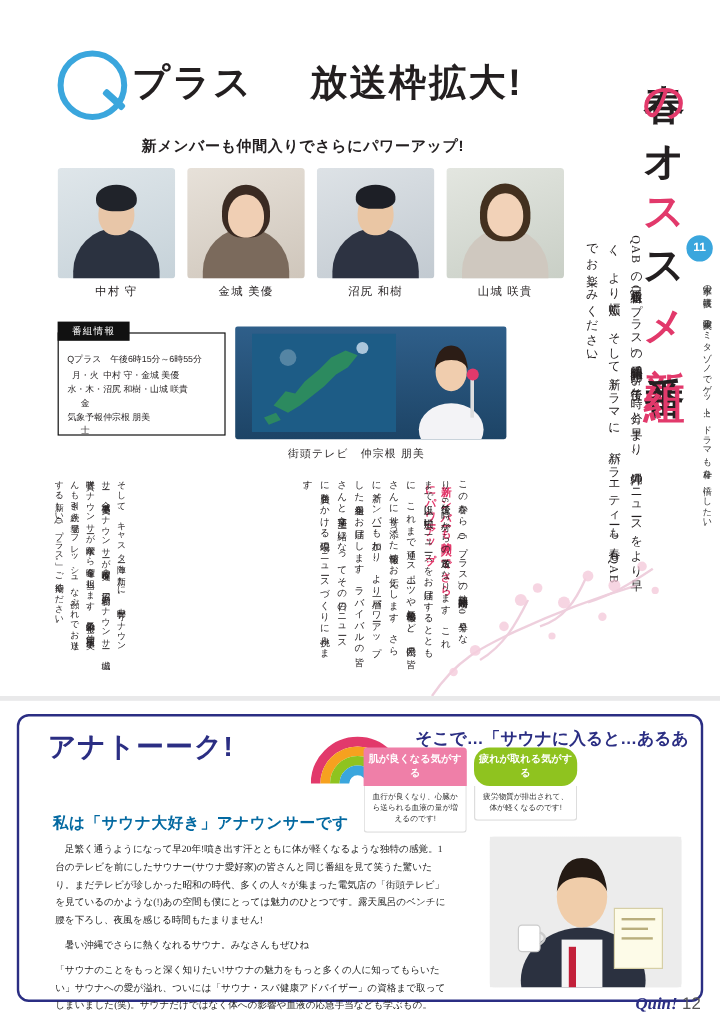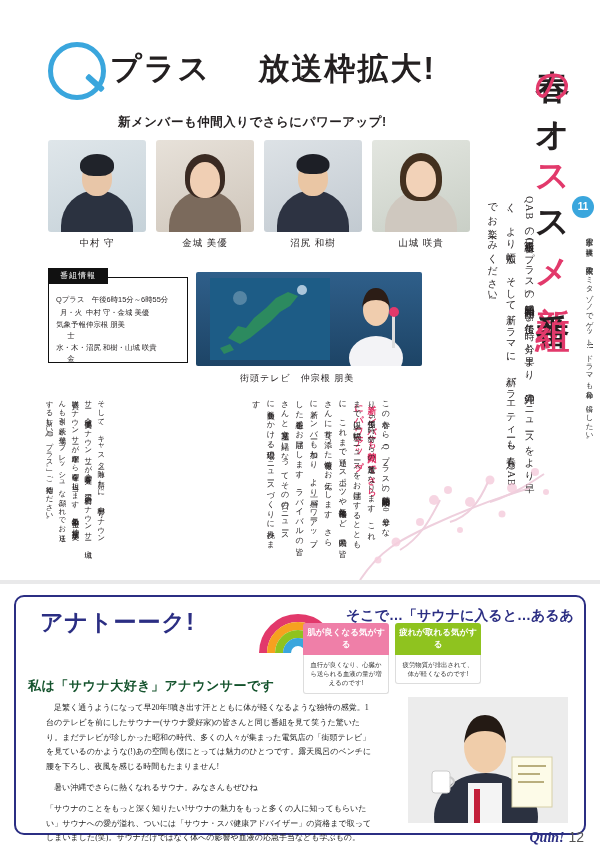--- a/index.html
+++ b/index.html
@@ -152,26 +152,26 @@
     font-size:11px; padding:4px 12px; letter-spacing:1px; border-radius:2px;
   }
   .rainbow { position:absolute; left:243px; top:10px; width:78px; height:48px; }
 
   .soko { position:absolute; left:330px; top:10px; font-size:14px; font-weight:bold; color:#2b2e83; }
   .cards { position:absolute; left:287px; top:26px; width:256px; display:flex; gap:6px; }
   .card { width:86px; text-align:center; }
   .card .ct { font-size:8.5px; font-weight:bold; line-height:1.4; padding:4px 2px; color:#fff; border-radius:3px 3px 0 0; }
   .card .cb { font-size:6.4px; line-height:1.45; padding:5px 4px; border:1px solid #ddd; border-top:none; border-radius:0 0 3px 3px; color:#333; }
   .c1 .ct { background:#ef7fa8; }
-  .c2 .ct { background:#8fc31f; }
+  .c2 .ct { background:#8fc31f;border-radius:13px; }
   .c3 .ct { background:#f6a11f; }
 
   .lead {
-    position:absolute; left:12px; top:80px;
-    font-size:13px; font-weight:bold; color:#14532d; letter-spacing:.5px;
+    position:absolute; left:28px; top:80px;
+    font-size:13px; font-weight:bold; color:#0369a1; letter-spacing:.5px;
   }
   .body-text {
     position:absolute; left:30px; top:104px; width:330px;
     font-size:8px; line-height:1.85; color:#222;
     font-family:"Liberation Serif", serif;
   }
   .body-text p { margin:0 0 6px; }
   .ana-photo {
     position:absolute; right:16px; top:100px; width:160px; height:126px;
     overflow:hidden;
@@ -242,26 +242,26 @@
 
     <div class="infobox">
       <div class="ttl">番組情報</div>
       <div class="rows">
         <div style="margin-bottom:2px;">Qプラス　午後6時15分～6時55分</div>
         <div class="row">
           <span class="k">月・火</span>
           <span>中村 守・金城 美優</span>
         </div>
         <div class="row">
+          <span class="k">水・木・金</span>
+          <span>沼尻 和樹・山城 咲貴</span>
+        </div>
+        <div class="row">
           <span class="k">気象予報士</span>
           <span>仲宗根 朋美</span>
-        </div>
-        <div class="row">
-          <span class="k">水・木・金</span>
-          <span>沼尻 和樹・山城 咲貴</span>
         </div>
       </div>
     </div>
 
     <div class="weather-photo">
       <svg class="map-japan" viewBox="0 0 120 82">
         <rect width="120" height="82" fill="#1d5c86"></rect>
         <path d="M18 60 L28 48 L36 50 L44 40 L56 30 L66 20 L78 14 L88 18 L80 28 L70 34 L60 44 L50 52 L40 60 L30 66 Z" fill="#2f8f5b" opacity=".9"></path>
         <path d="M10 70 L20 66 L24 72 L14 76 Z" fill="#2f8f5b" opacity=".85"></path>
         <circle cx="92" cy="12" r="5" fill="#e8f3ff" opacity=".7"></circle>

